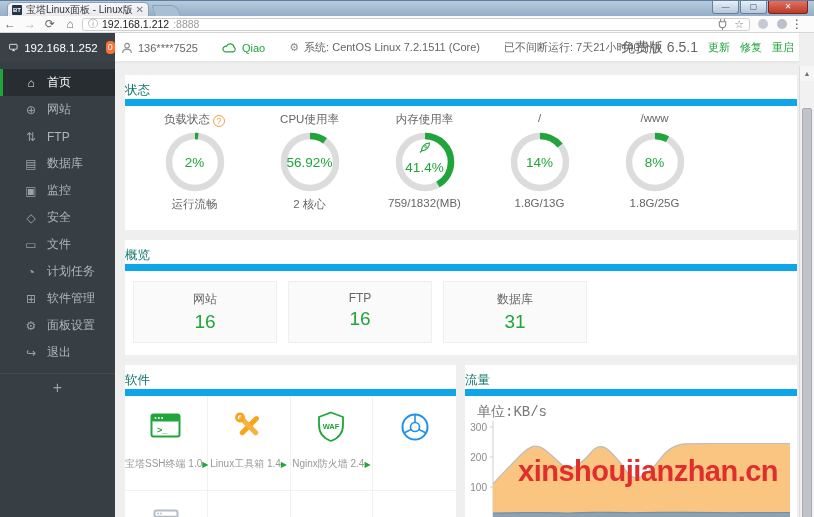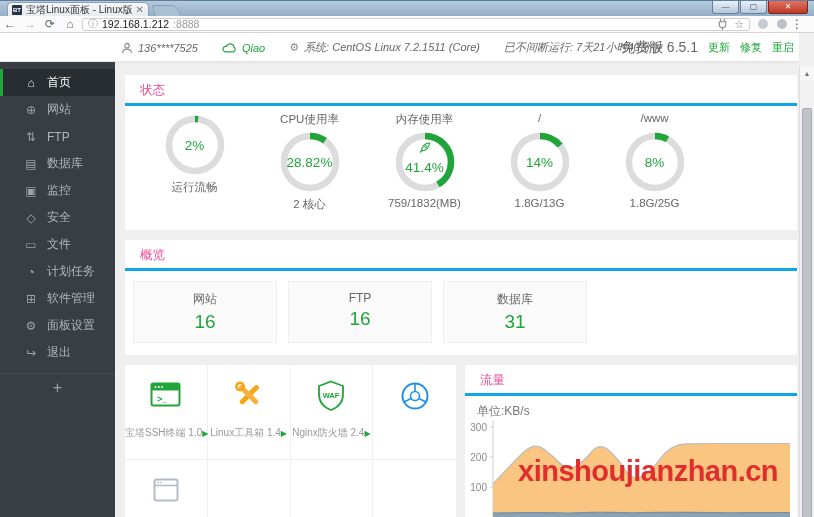--- a/index.html
+++ b/index.html
@@ -43,21 +43,21 @@
   .page { position:absolute; left:0; top:33px; width:814px; height:484px; overflow:hidden; background:#efefef; }
 
   
   .topbar { position:absolute; left:0; top:0; width:799px; height:29px; background:#fff;
     border-bottom:1px solid #e6e6e6; box-shadow:0 1px 2px rgba(0,0,0,.04); }
   .server-block { position:absolute; left:0; top:0; width:115px; height:29px; background:#3a4147;
     display:flex; align-items:center; padding-left:9px; gap:6px; cursor:pointer; }
   .server-ip { color:#fff; font-size:11.5px; }
   .badge { background:#fb7235; color:#fff; font-size:9px; width:15px; height:13px; line-height:13px;
     text-align:center; border-radius:4px; margin-left:2px; }
-  .topbar-items { position:absolute; left:121px; top:0; height:29px; display:flex; align-items:center; gap:24px;font-style:italic; }
+  .topbar-items { position:absolute; left:121px; top:0; height:29px; display:flex; align-items:center; gap:24px; }
   .tb-item { display:flex; align-items:center; gap:5px; font-size:11px; color:#666; }
   .tb-item .ic { font-size:11px; color:#888; }
   .green { color:#20a53a; }
   .topbar-right { position:absolute; right:5px; top:0; height:29px; display:flex; align-items:center; gap:10px; }
   .tb-version { font-size:14px; color:#666; }
   .tb-link { font-size:11px; color:#20a53a; cursor:pointer; }
 
   
   .sidebar { position:absolute; left:0; top:29px; width:115px; height:455px; background:#373e44; padding-top:7px; }
   .side-item { height:27px; display:flex; align-items:center; padding-left:21px; gap:9px;
@@ -65,22 +65,22 @@
   .side-item .sic { width:14px; font-size:12px; text-align:center; color:#9aa2a8; }
   .side-item.active { background:#272d31; border-left-color:#20a53a; color:#fff; }
   .side-item.active .sic { color:#dfe3e6; }
   .side-divider { border-top:1px solid rgba(255,255,255,.07); margin:7px 0 0; }
   .side-add { height:27px; display:flex; align-items:center; justify-content:center; color:#9aa0a5;
     font-size:16px; cursor:pointer; }
 
   
   .content { position:absolute; left:115px; top:29px; width:684px; height:455px; }
   .panel { position:absolute; background:#fff; }
-  .panel-title { height:31px; line-height:31px; padding:0 15px; font-size:12.5px; color:#ec4899;
-    border-bottom:3px solid #0ea5e9; }
+  .panel-title { height:31px; line-height:31px; padding:0 0; font-size:12.5px; color:#0f766e;
+    border-bottom:7px solid #0ea5e9; }
   .panel-status { left:10px; top:13px; width:672px; height:155px; }
   .panel-overview { left:10px; top:178px; width:672px; height:115px; }
   .panel-software { left:10px; top:303px; width:331px; height:170px; }
   .panel-traffic { left:350px; top:303px; width:332px; height:170px; }
 
   
   .gauges { display:flex; padding:6px 0 0 12px; }
   .gauge { width:115px; text-align:center; }
   .gauge-title { font-size:11.5px; color:#666; height:17px; }
   .help-ic { display:inline-block; width:12px; height:12px; line-height:11px; border:1px solid #f0a33f;
@@ -101,21 +101,21 @@
   
   .sw-grid { display:grid; grid-template-columns:repeat(4,1fr); }
   .sw-cell { height:95px; border-right:1px solid #f1f1f1; border-bottom:1px solid #f1f1f1;
     position:relative; text-align:center; cursor:pointer; background:#fff; }
   .sw-cell:nth-child(4n) { border-right:none; }
   .sw-icon { margin-top:15px; height:32px; }
   .sw-label { position:absolute; left:0; right:0; top:61px; font-size:10px; color:#999; white-space:nowrap; }
   .play { color:#20a53a; font-size:8px; }
 
   
-  .traffic-unit { position:absolute; left:12px; top:38px; font-size:12px; color:#777; }
+  .traffic-unit { position:absolute; left:12px; top:38px; font-size:14px; color:#777;font-family:Liberation Mono, monospace; }
   #traffic-chart { position:absolute; left:0; top:50px; }
 
   
   .scrollbar { position:absolute; right:0; top:33px; width:15px; height:484px; background:#f1f1f1;
     border-left:1px solid #dcdcdc; }
   .sb-up { height:15px; text-align:center; font-size:7px; color:#707070; line-height:15px; background:#f6f6f6; cursor:pointer; }
   .sb-thumb { position:absolute; left:2px; right:2px; top:42px; bottom:0; background:#c0c3c7;
     border:1px solid #a9acb0; border-radius:2px; cursor:pointer; }
 
   
@@ -158,20 +158,28 @@
       </span>
     </div>
     <span class="ext-ic" style="background:#c6cbd1;margin-left:8px"></span>
     <span class="ext-ic" style="background:#bcc1c7;margin-left:9px"></span>
     <span class="menu-ic">⋮</span>
   </div>
 
   <div class="page">
 
     <div class="topbar">
+      <div class="server-block">
+        <svg width="15" height="13" viewBox="0 0 16 13">
+            <rect x="1" y="1" width="13" height="8.5" rx="1" fill="none" stroke="#fff" stroke-width="1.4"></rect>
+            <path d="M5.5 12h5M7.8 9.5V12" stroke="#fff" stroke-width="1.3"></path>
+          </svg>
+        <span class="server-ip">192.168.1.252</span>
+        <span class="badge">0</span>
+      </div>
       <div class="topbar-items">
         <span class="tb-item">
           <svg width="12" height="12" viewBox="0 0 13 13">
               <circle cx="6.5" cy="4" r="2.5" fill="none" stroke="#888" stroke-width="1.2"></circle>
               <path d="M1.8 12c0-3 2.2-4.3 4.7-4.3S11.2 9 11.2 12" fill="none" stroke="#888" stroke-width="1.2"></path>
             </svg>
           <span>136****7525</span>
         </span>
         <span class="tb-item green">
           <svg width="15" height="11" viewBox="0 0 15 11">
@@ -243,37 +251,38 @@
       <div class="side-divider"></div>
       <div class="side-add">+</div>
     </div>
 
     <div class="content">
 
       <div class="panel panel-status">
         <div class="panel-title">状态</div>
         <div class="gauges">
           <div class="gauge">
+            <div class="gauge-title"><span>负载状态</span><span class="help-ic">?</span></div>
             <div class="donut-wrap">
               <svg width="60" height="60">
                   <circle cx="30" cy="30" r="26" fill="none" stroke="#dcdcdc" stroke-width="6.5"></circle>
                   <circle cx="30" cy="30" r="26" fill="none" stroke="#20a53a" stroke-width="6.5" transform="rotate(-90 30 30)" stroke-dasharray="3.27 163.36"></circle>
                 </svg>
               <div class="donut-val">2%</div>
             </div>
             <div class="gauge-sub">运行流畅</div>
           </div>
           <div class="gauge">
             <div class="gauge-title">CPU使用率</div>
             <div class="donut-wrap">
               <svg width="60" height="60">
                   <circle cx="30" cy="30" r="26" fill="none" stroke="#dcdcdc" stroke-width="6.5"></circle>
                   <circle cx="30" cy="30" r="26" fill="none" stroke="#20a53a" stroke-width="6.5" transform="rotate(-90 30 30)" stroke-dasharray="15.94 163.36"></circle>
                 </svg>
-              <div class="donut-val">28.82%</div>
+              <div class="donut-val">56.92%</div>
             </div>
             <div class="gauge-sub">2 核心</div>
           </div>
           <div class="gauge">
             <div class="gauge-title">内存使用率</div>
             <div class="donut-wrap has-rocket">
               <svg width="60" height="60">
                   <circle cx="30" cy="30" r="26" fill="none" stroke="#dcdcdc" stroke-width="6.5"></circle>
                   <circle cx="30" cy="30" r="26" fill="none" stroke="#20a53a" stroke-width="6.5" transform="rotate(-90 30 30)" stroke-dasharray="67.63 163.36"></circle>
                 </svg>
@@ -323,20 +332,21 @@
             <div class="card-value">16</div>
           </div>
           <div class="card">
             <div class="card-label">数据库</div>
             <div class="card-value">31</div>
           </div>
         </div>
       </div>
 
       <div class="panel panel-software">
+        <div class="panel-title">软件</div>
         <div class="sw-grid">
           <div class="sw-cell">
             <div class="sw-icon"><svg width="33" height="30" viewBox="0 0 33 30">
                   <rect x="2.5" y="3.5" width="28" height="22" rx="2" fill="none" stroke="#20a53a" stroke-width="2"></rect>
                   <rect x="2.5" y="3.5" width="28" height="7" rx="2" fill="#20a53a"></rect>
                   <circle cx="6.5" cy="7" r="1" fill="#fff"></circle>
                   <circle cx="9.8" cy="7" r="1" fill="#fff"></circle>
                   <circle cx="13.1" cy="7" r="1" fill="#fff"></circle>
                   <text x="8" y="21.5" font-size="9" font-weight="bold" fill="#20a53a">&gt;_</text>
                 </svg></div>

